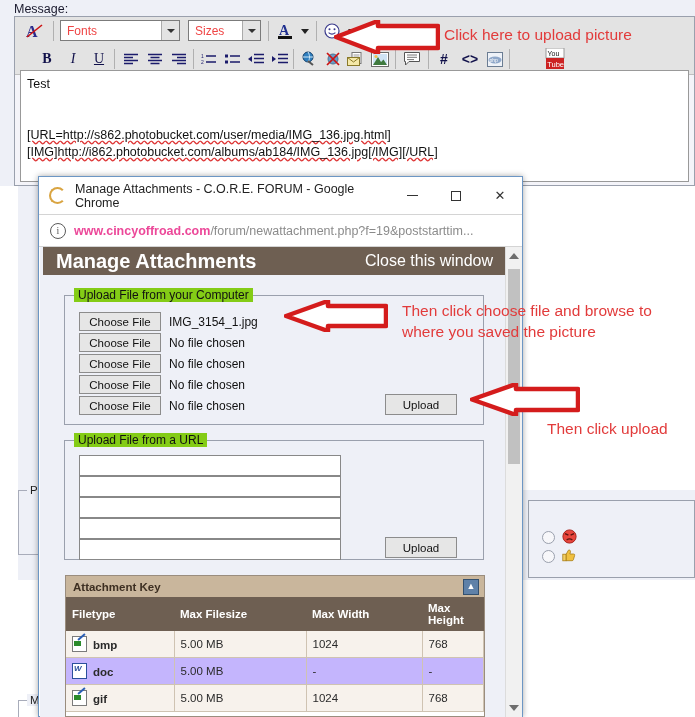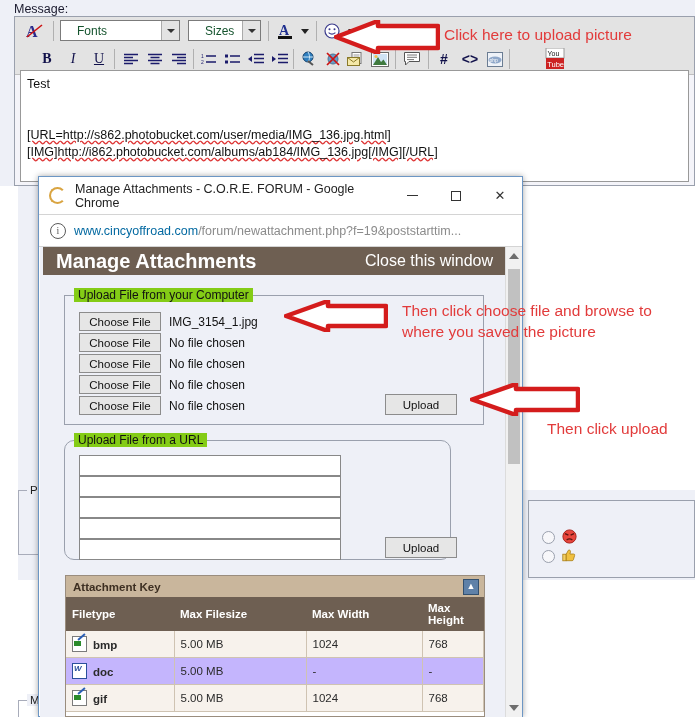--- a/index.html
+++ b/index.html
@@ -21,21 +21,21 @@
   #toolbar{position:absolute;left:0;top:0;width:679px;height:58px;background:#e3e3e3;
      border-bottom:1px solid #bfbfbf;box-sizing:border-box;}
   .tb-row{position:absolute;left:0;height:27px;width:100%;}
   .tb-row.r1{top:1px;} .tb-row.r2{top:29px;}
   .tb-item{position:absolute;top:0;height:26px;display:flex;align-items:center;justify-content:center;}
   .tb-sep{position:absolute;top:3px;width:1px;height:20px;background:#b0b0b0;}
   .tb-btn{font-size:14px;line-height:1;color:#10104a;}
 
   .combo{position:absolute;top:2px;height:21px;background:#fff;border:1px solid #7b7b7b;
      box-sizing:border-box;display:flex;align-items:center;}
-  .combo .ctext{padding-left:16px;font-size:12px;color:#14532d;flex:1;}
+  .combo .ctext{padding-left:6px;font-size:12px;color:#ef4444;flex:1;}
   .combo .carrow{width:17px;height:19px;background:#e3e3e3;border-left:1px solid #aaa;
      display:flex;align-items:center;justify-content:center;}
   .tri-down{width:0;height:0;border-left:4px solid transparent;border-right:4px solid transparent;
      border-top:4px solid #333;}
   .mini-arrow{width:0;height:0;border-left:4px solid transparent;border-right:4px solid transparent;
      border-top:5px solid #222;}
 
   
   #msg-body{position:absolute;left:20px;top:70px;width:669px;height:112px;background:#fff;
      border:1px solid #999;box-sizing:border-box;padding:5px 6px;font-size:12.5px;line-height:17px;
@@ -75,35 +75,35 @@
   .winbtn{width:44px;height:37px;display:flex;align-items:center;justify-content:center;
      font-size:13px;color:#333;}
   .mz-min{width:11px;height:1px;background:#333;}
   .mz-max{width:10px;height:10px;border:1px solid #333;box-sizing:border-box;}
 
   #chrome-url{position:absolute;left:0;top:38px;width:483px;height:32px;background:#fff;
      border-bottom:1px solid #d4d4d4;box-sizing:border-box;display:flex;align-items:center;}
   #infoic{width:14px;height:14px;border:1px solid #5a5a5a;border-radius:50%;margin-left:11px;
      font-size:10px;line-height:13px;text-align:center;color:#5a5a5a;font-family:"Liberation Serif",serif;}
   #chrome-url .utxt{margin-left:8px;font-size:12.5px;color:#8b8b8b;}
-  #chrome-url .utxt b{color:#0369a1;font-weight:400;}
+  #chrome-url .utxt b{color:#ec4899;font-weight:700;}
 
   
   #pg{position:absolute;left:1px;top:70px;width:482px;height:470px;background:#eef0f7;overflow:hidden;}
   #vb-header{position:absolute;left:3px;top:0;width:462px;height:28px;background:#6e5f52;
      display:flex;align-items:center;justify-content:space-between;box-sizing:border-box;padding:0 12px 0 13px;}
   #vb-header .h1{color:#fff;font-weight:bold;font-size:20px;}
   #vb-header .h2{color:#fff;font-size:16px;}
 
   #panel{position:absolute;left:3px;top:28px;width:462px;height:442px;background:#eef0f7;}
   .fieldset{position:absolute;border:1px solid #9aa0ad;box-sizing:border-box;background:#eef0f7;}
   .fieldset>.legend{position:absolute;left:9px;top:-8px;background:#84cc16;padding:0 4px;
      font-size:12px;color:#111;}
   #fs-comp{left:21px;top:20px;width:420px;height:130px;}
-  #fs-url{left:21px;top:165px;width:387px;height:120px;border-radius:10px;}
+  #fs-url{left:21px;top:165px;width:420px;height:120px;}
 
   .file-row{position:absolute;left:14px;height:19px;display:flex;align-items:center;gap:8px;}
   .choose{width:82px;height:19px;background:#e6e6e6;border:1px solid #8c8c8c;box-sizing:border-box;
      font-size:11.5px;color:#111;display:flex;align-items:center;justify-content:center;text-align:right;}
   .fname{font-size:12px;color:#111;}
   .urlinput{position:absolute;left:14px;width:262px;height:21px;background:#fff;border:1px solid #888;
      box-sizing:border-box;}
   .btn-upload{position:absolute;width:72px;height:21px;background:#e6e6e6;border:1px solid #8c8c8c;
      box-sizing:border-box;font-size:11.5px;color:#111;display:flex;align-items:center;justify-content:center;}
 

